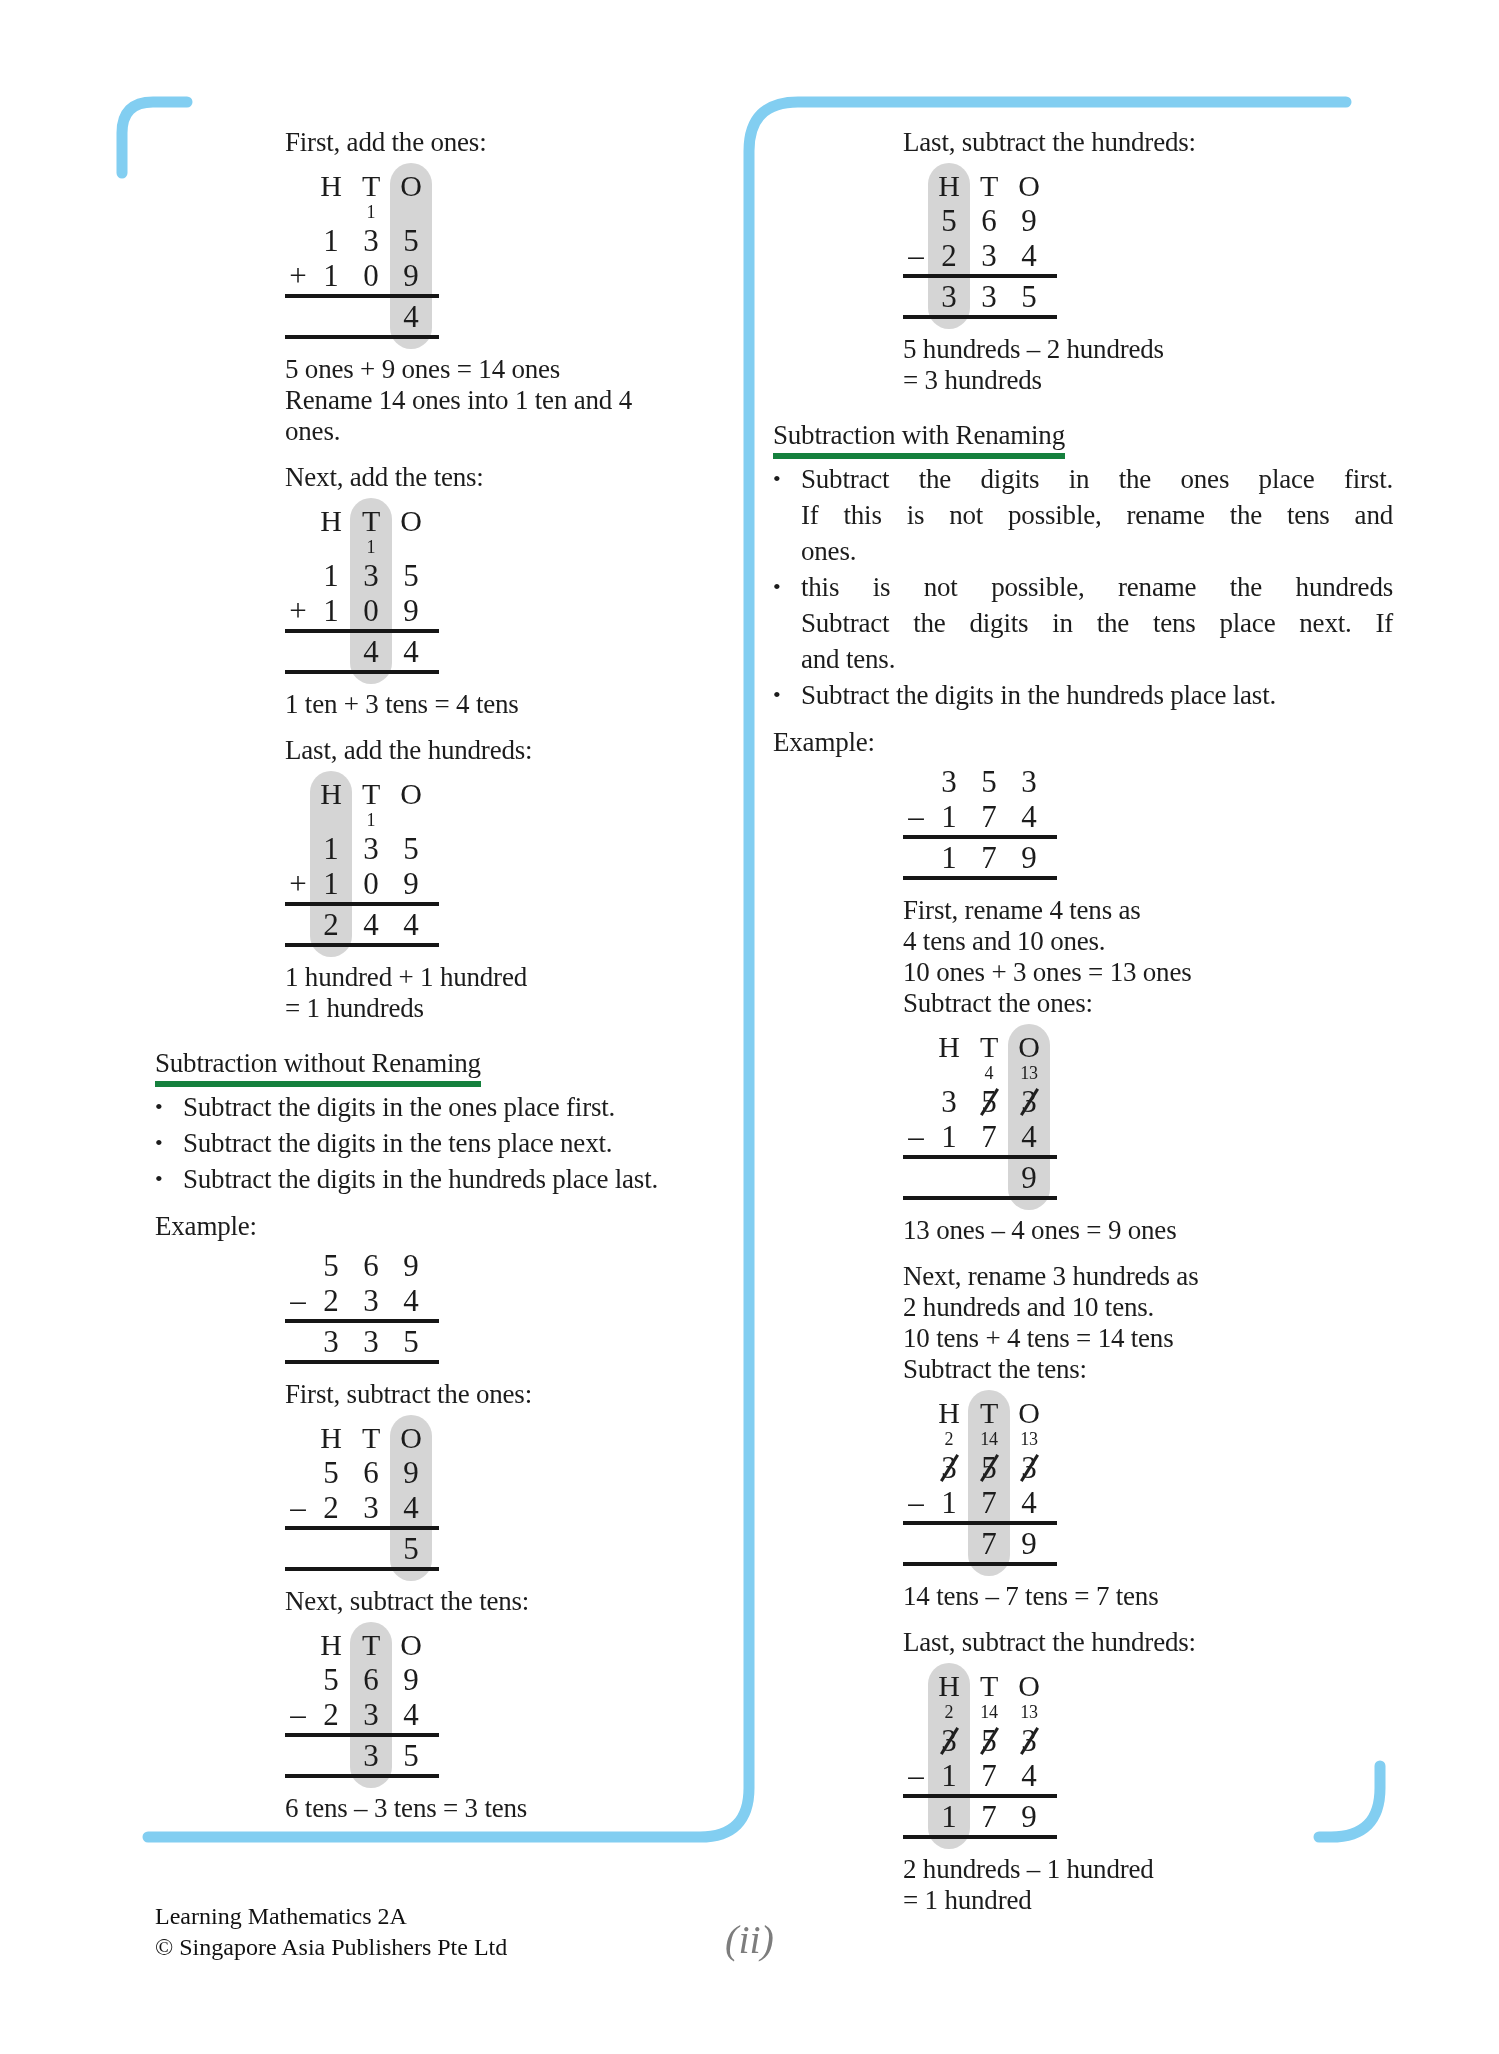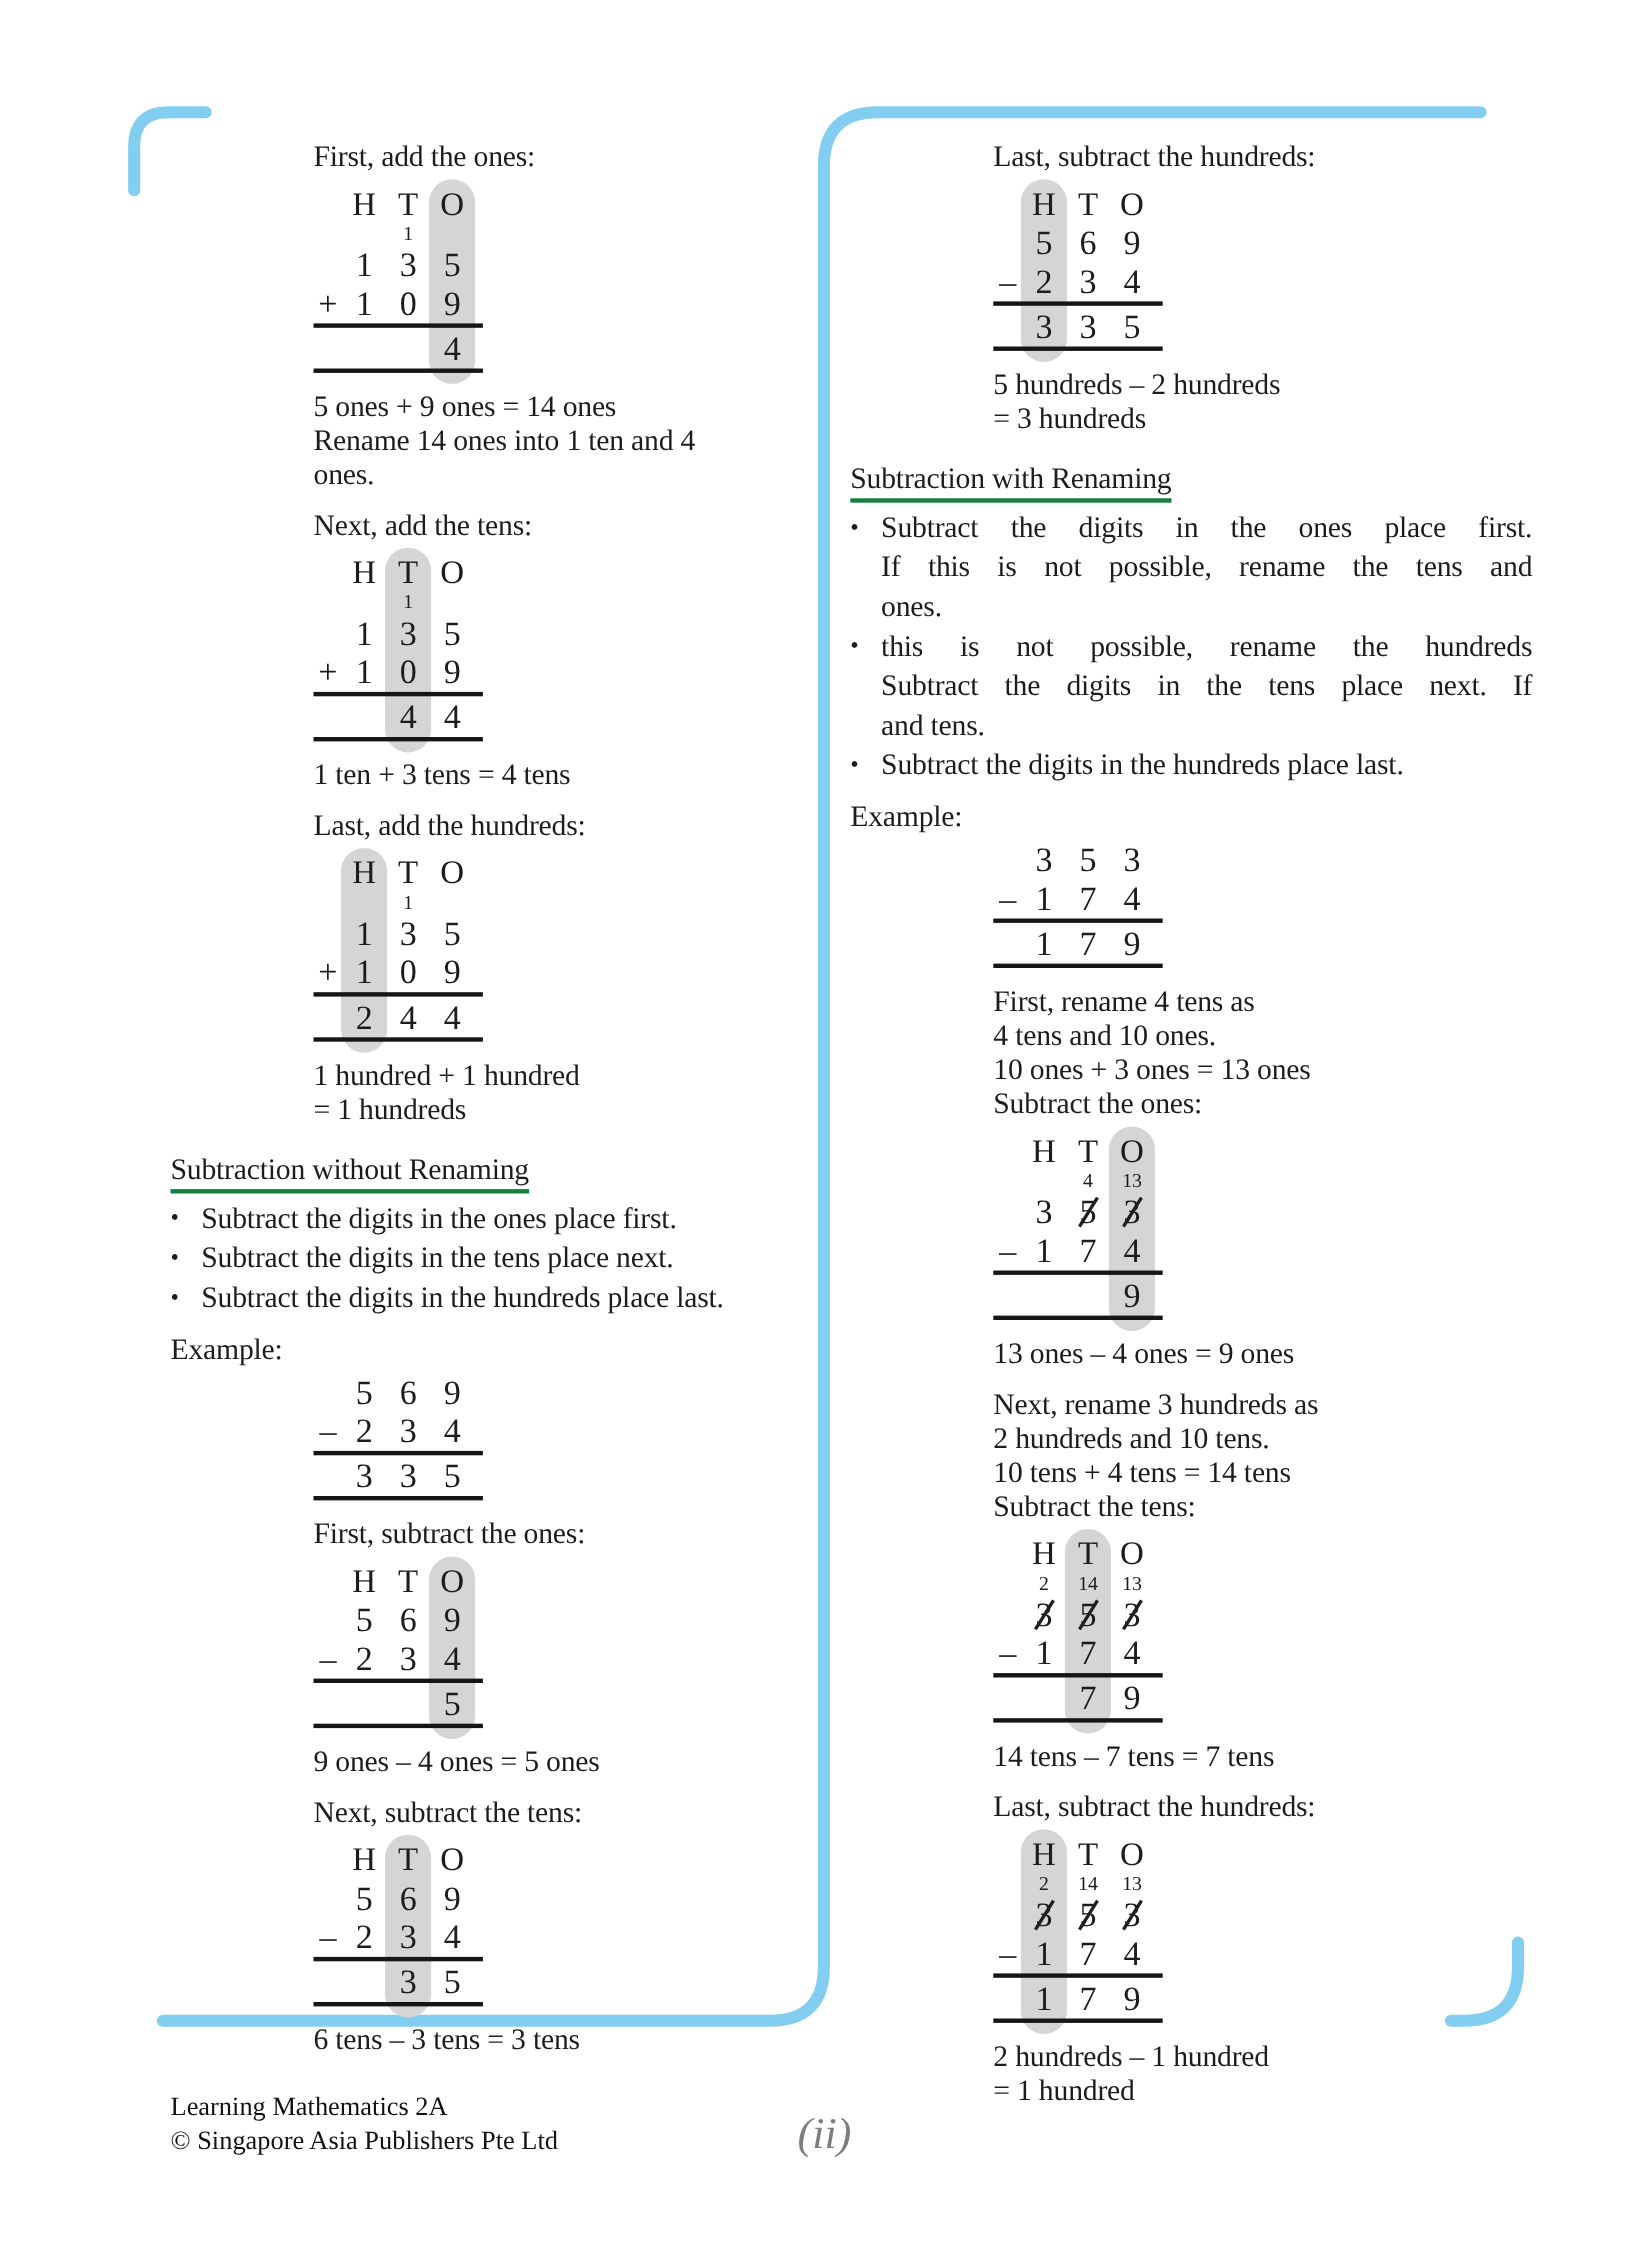--- a/index.html
+++ b/index.html
@@ -10,21 +10,21 @@
   }
   #frame-svg{position:absolute;left:0;top:0;z-index:0;}
   .column{position:absolute;top:112px;z-index:1;font-size:27px;letter-spacing:-0.2px;font-family:Liberation Serif, serif;}
   #left-column{left:155px;width:596px;}
   #right-column{left:773px;width:620px;}
 
   .text-block{margin:15px 0 11px 130px;}
   .tline{line-height:31px;min-height:31px;}
 
   .heading-wrap{margin:24px 0 10px 0;}
-  .heading{border-bottom:4px solid #15803d;padding-bottom:3px;}
+  .heading{border-bottom:6px solid #15803d;padding-bottom:3px;}
 
   .label{margin:14px 0 4px 0;line-height:31px;}
 
   .bullets{margin:2px 0 4px 0;}
   .bullet{display:flex;}
   .dot{width:28px;line-height:36px;font-size:22px;}
   .btext{flex:1;}
   .bline{line-height:36px;}
   .bline.just{text-align:justify;text-align-last:justify;}
 
@@ -256,23 +256,20 @@
       <div class="rule"></div>
       <div class="hrow">
         <span class="op"></span>
         <span class="col"></span>
         <span class="col"></span>
         <span class="col">5</span>
       </div>
       <div class="rule"></div>
     </div>
     <div class="text-block">
-      <div class="tline">9 ones – 4 ones = 5 ones</div>
-    </div>
-    <div class="text-block">
       <div class="tline">Next, subtract the tens:</div>
     </div>
     <div class="hto">
       <div class="capsule" style="left: 65px;"></div>
       <div class="hrow hdr">
         <span class="op"></span>
         <span class="col">H</span>
         <span class="col">T</span>
         <span class="col">O</span>
       </div>

